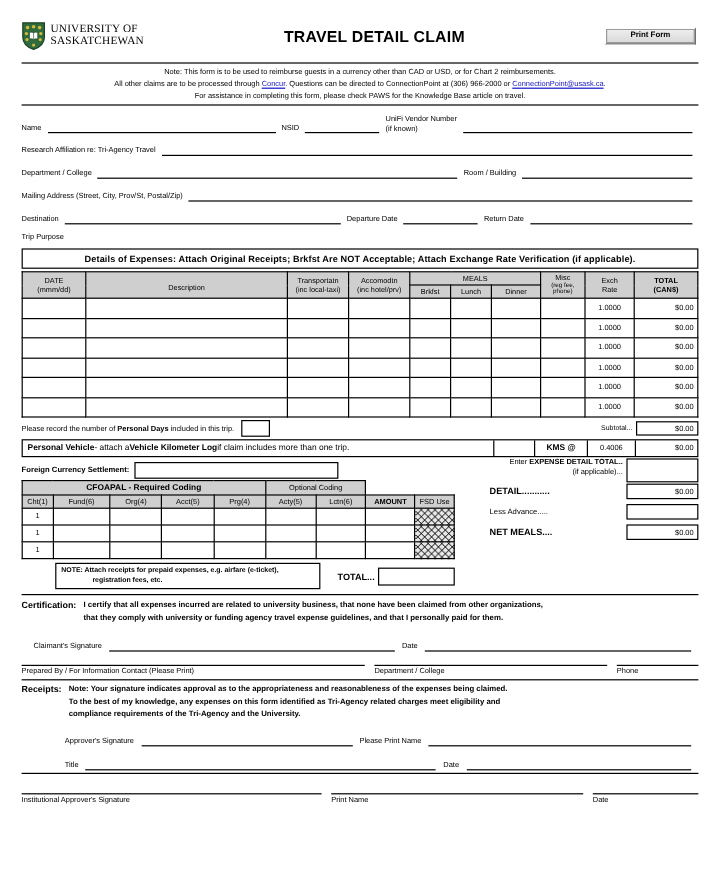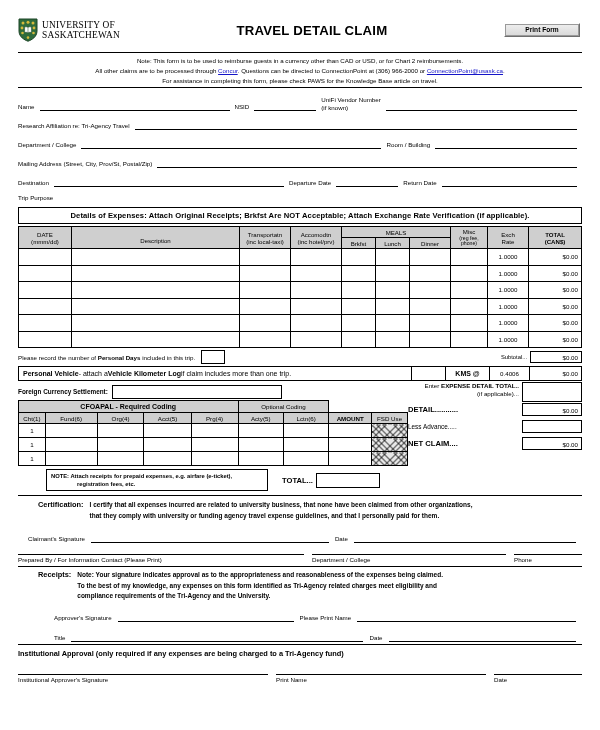--- a/index.html
+++ b/index.html
@@ -68,21 +68,21 @@
   .pv-blank{width:34px;}
   .pv-kms{width:44px;font-weight:bold;font-size:7px;}
   .pv-rate{width:40px;}
   .pv-amt{width:52px;justify-content:flex-end;padding-right:3px;border-left:1.4px solid #000;}
 
   .fcs{display:flex;align-items:center;height:17px;margin-top:2px;}
   .fcs-box{width:168px;height:12px;border:1px solid #000;margin-left:4px;}
 
   
   .split{display:flex;align-items:flex-start;gap:0;position:relative;}
-  .left-col{width:390px;}
+  .left-col{width:361px;}
   .right-col{width:174px;margin-left:auto;}
 
   .cfo{margin-top:0;}
   .cfo th{background:#cfcfcf;text-align:center;padding:1.5px 0;font-size:6.2px;}
   .cfo td{height:13px;text-align:center;}
   .hatch{
     background-image:
       repeating-linear-gradient(45deg,#000 0 .5px,transparent .5px 4px),
       repeating-linear-gradient(-45deg,#000 0 .5px,transparent .5px 4px);
     background-color:#e8e8e8;
@@ -93,21 +93,21 @@
   .totrow .cap.big{font-weight:bold;font-size:7.6px;}
   .totrow .val{width:60px;height:13px;border:1.4px solid #000;margin-left:auto;text-align:right;padding-right:3px;line-height:13px;box-sizing:border-box;}
 
   .notebox{display:flex;align-items:center;margin-top:3px;}
   .notebox .nb{border:1px solid #000;padding:2px 4px;font-weight:bold;font-size:5.8px;line-height:1.4;width:222px;box-sizing:border-box;}
   .notebox .tl{font-weight:bold;font-size:7.6px;margin-left:14px;}
   .notebox .tbox{width:62px;height:13px;border:1px solid #000;margin-left:3px;}
 
   
   .sect{margin-top:4px;}
-  .para{display:flex;margin-left:20px;}
+  .para{display:flex;}
   .para .ttl{font-weight:bold;font-size:7.4px;white-space:nowrap;padding-right:6px;}
   .para .bd{font-weight:bold;font-size:6.5px;line-height:1.62;}
   .sigrow{display:flex;align-items:flex-end;height:22px;}
   .lbl-under{font-size:6.2px;padding-bottom:1px;white-space:nowrap;}
   .sigline{border-bottom:1px solid #000;height:12px;margin:0 6px;}
   .lbl-over{font-size:6.2px;padding-top:1px;white-space:nowrap;}
   .overrow{display:flex;align-items:flex-start;}
   .overcell{border-top:1px solid #000;padding-top:1px;}
 </style>
 </head>
@@ -419,21 +419,21 @@
     <div class="right-col" style="position:absolute;right:0;top:0;">
       <div class="totrow" style="height:18px;">
         <span class="cap big">DETAIL...........</span>
         <span class="val">$0.00</span>
       </div>
       <div class="totrow" style="height:16px;">
         <span class="cap">Less Advance.....</span>
         <span class="val"></span>
       </div>
       <div class="totrow" style="height:18px;">
-        <span class="cap big">NET CLAIM....</span>
+        <span class="cap big">NET MEALS....</span>
         <span class="val">$0.00</span>
       </div>
     </div>
   </div>
 
   <div class="rule" style="margin-top:4px;"></div>
 
   <div class="sect">
     <div class="para">
       <span class="ttl">Certification:</span>
@@ -488,21 +488,20 @@
       <span class="lbl-under">Title</span>
       <span class="sigline" style="flex:0 0 292px;"></span>
       <span class="lbl-under">Date</span>
       <span class="sigline" style="flex:1;"></span>
     </div>
   </div>
 
   <div class="rule" style="margin-top:2px;"></div>
 
   <div class="sect" style="margin-top:4px;">
-    <div style="font-weight:bold;font-size:7.4px;">Institutional Approval (only required if any expenses are being charged to a Tri-Agency fund)</div>
 
     <div class="overrow" style="margin-top:16px;align-items:flex-start;">
       <span class="overcell" style="flex:0 0 250px;">
         <span class="lbl-over">Institutional Approver's Signature</span>
       </span>
       <span style="flex:0 0 8px;"></span>
       <span class="overcell" style="flex:0 0 210px;">
         <span class="lbl-over">Print Name</span>
       </span>
       <span style="flex:0 0 8px;"></span>

